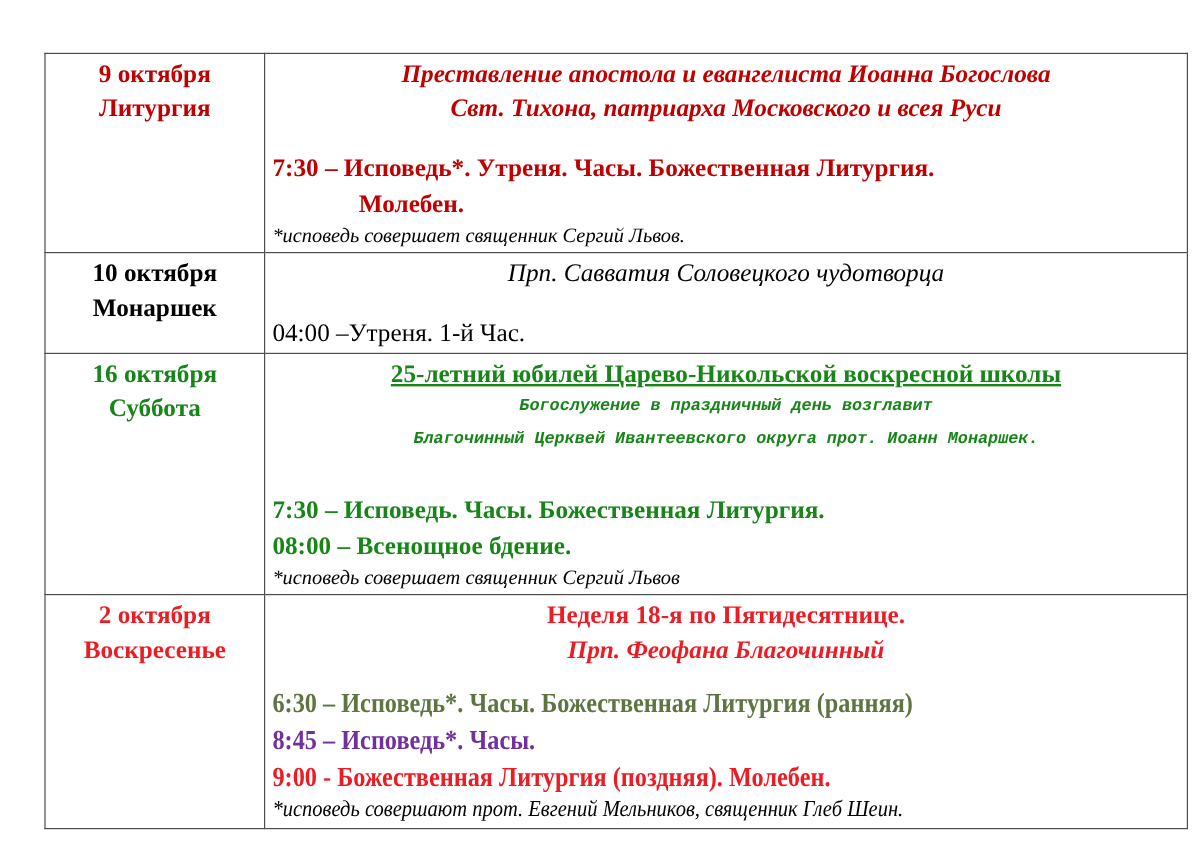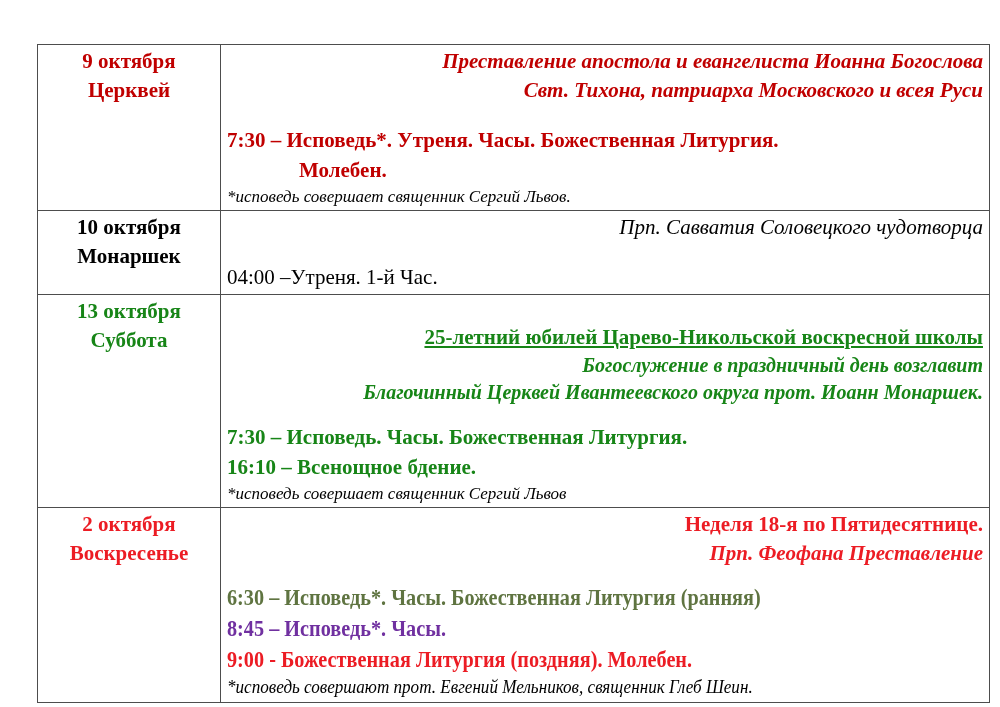--- a/index.html
+++ b/index.html
@@ -39,52 +39,52 @@
     line-height: 29px;
     padding-top: 5px;
   }
   td.content-cell { width: 756px; }
   tr.r1 { height: 153px; }
   tr.r2 { height: 76px; }
   tr.r3 { height: 192px; }
   tr.r4 { height: 195px; }
 
   .line { white-space: nowrap; }
-  .head   { text-align: right; font-weight: bold; font-size: 21px; line-height: 29px; }
-  .head-sm{ text-align: right; font-weight: bold; font-size: 20px; line-height: 27px; }
+  .head   { text-align: center; font-weight: bold; font-size: 21px; line-height: 29px; }
+  .head-sm{ text-align: center; font-weight: bold; font-size: 14px; line-height: 27px; font-family: Liberation Mono, monospace; }
   .svc    { text-align: left; font-weight: bold; font-size: 21px; line-height: 30px; }
   .plain  { font-weight: normal; }
   .fn     { text-align: left; font-style: italic; font-size: 17px; line-height: 23px; }
   .it     { font-style: italic; }
-  .u      { text-decoration: underline; margin-top: 26px; }
+  .u      { text-decoration: underline; }
   .ind    { padding-left: 72px; }
   .mt8    { margin-top: 20px; }
   .mt14   { margin-top: 14px; }
-  .mt16   { margin-top: 16px; }
+  .mt16   { margin-top: 30px; }
   .cond   { transform: scaleX(0.88); transform-origin: 0 50%; font-size: 23px; line-height: 31px; }
   .cond-fn{ transform: scaleX(0.90); transform-origin: 0 50%; font-size: 19px; line-height: 24px; }
 
   .c-darkred { color: #C00000; }
   .c-red     { color: #EC1C24; }
   .c-green   { color: #178517; }
   .c-olive   { color: #5F7441; }
   .c-purple  { color: #7030A0; }
   .c-black   { color: #000000; }
 </style>
 </head>
 <body>
 
 <div class="page">
   <table class="schedule">
 
     <tbody>
         <tr class="r1">
       <td class="date-cell c-darkred">
         <div class="line">9 октября</div>
-        <div class="line">Церквей</div>
+        <div class="line">Литургия</div>
       </td>
       <td class="content-cell">
         <div class="head c-darkred it">Преставление апостола и евангелиста Иоанна Богослова</div>
         <div class="head c-darkred it">Свт. Тихона, патриарха Московского и всея Руси</div>
         <div class="svc c-darkred mt8">7:30 – Исповедь*.  Утреня. Часы. Божественная Литургия.</div>
         <div class="svc c-darkred ind">Молебен.</div>
         <div class="fn c-black">*исповедь совершает священник Сергий Львов.</div>
       </td>
     </tr>
 
@@ -94,41 +94,41 @@
         <div class="line">Монаршек</div>
       </td>
       <td class="content-cell">
         <div class="head c-black it plain">Прп. Савватия Соловецкого чудотворца</div>
         <div class="svc c-black plain mt8">04:00 –Утреня. 1-й Час.</div>
       </td>
     </tr>
 
     <tr class="r3">
       <td class="date-cell c-green">
-        <div class="line">13 октября</div>
+        <div class="line">16 октября</div>
         <div class="line">Суббота</div>
       </td>
       <td class="content-cell">
         <div class="head c-green u">25-летний юбилей Царево-Никольской воскресной школы</div>
         <div class="head-sm c-green it">Богослужение в праздничный день возглавит</div>
         <div class="head-sm c-green it">Благочинный Церквей Ивантеевского округа прот. Иоанн Монаршек.</div>
         <div class="svc c-green mt16">7:30 – Исповедь. Часы. Божественная Литургия.</div>
-        <div class="svc c-green">16:10 – Всенощное бдение.</div>
+        <div class="svc c-green">08:00 – Всенощное бдение.</div>
         <div class="fn c-black">*исповедь совершает священник Сергий Львов</div>
       </td>
     </tr>
 
     <tr class="r4">
       <td class="date-cell c-red">
         <div class="line">2 октября</div>
         <div class="line">Воскресенье</div>
       </td>
       <td class="content-cell">
         <div class="head c-red">Неделя 18-я по Пятидесятнице.</div>
-        <div class="head c-red it">Прп. Феофана Преставление</div>
+        <div class="head c-red it">Прп. Феофана Благочинный</div>
         <div class="svc c-olive cond mt14">6:30 – Исповедь*. Часы. Божественная Литургия (ранняя)</div>
         <div class="svc c-purple cond">8:45 – Исповедь*. Часы.</div>
         <div class="svc c-red cond">9:00 - Божественная Литургия (поздняя). Молебен.</div>
         <div class="fn c-black cond-fn">*исповедь совершают прот. Евгений Мельников, священник Глеб Шеин.</div>
       </td>
     </tr>
 
   </tbody>
     </table>
 </div>

